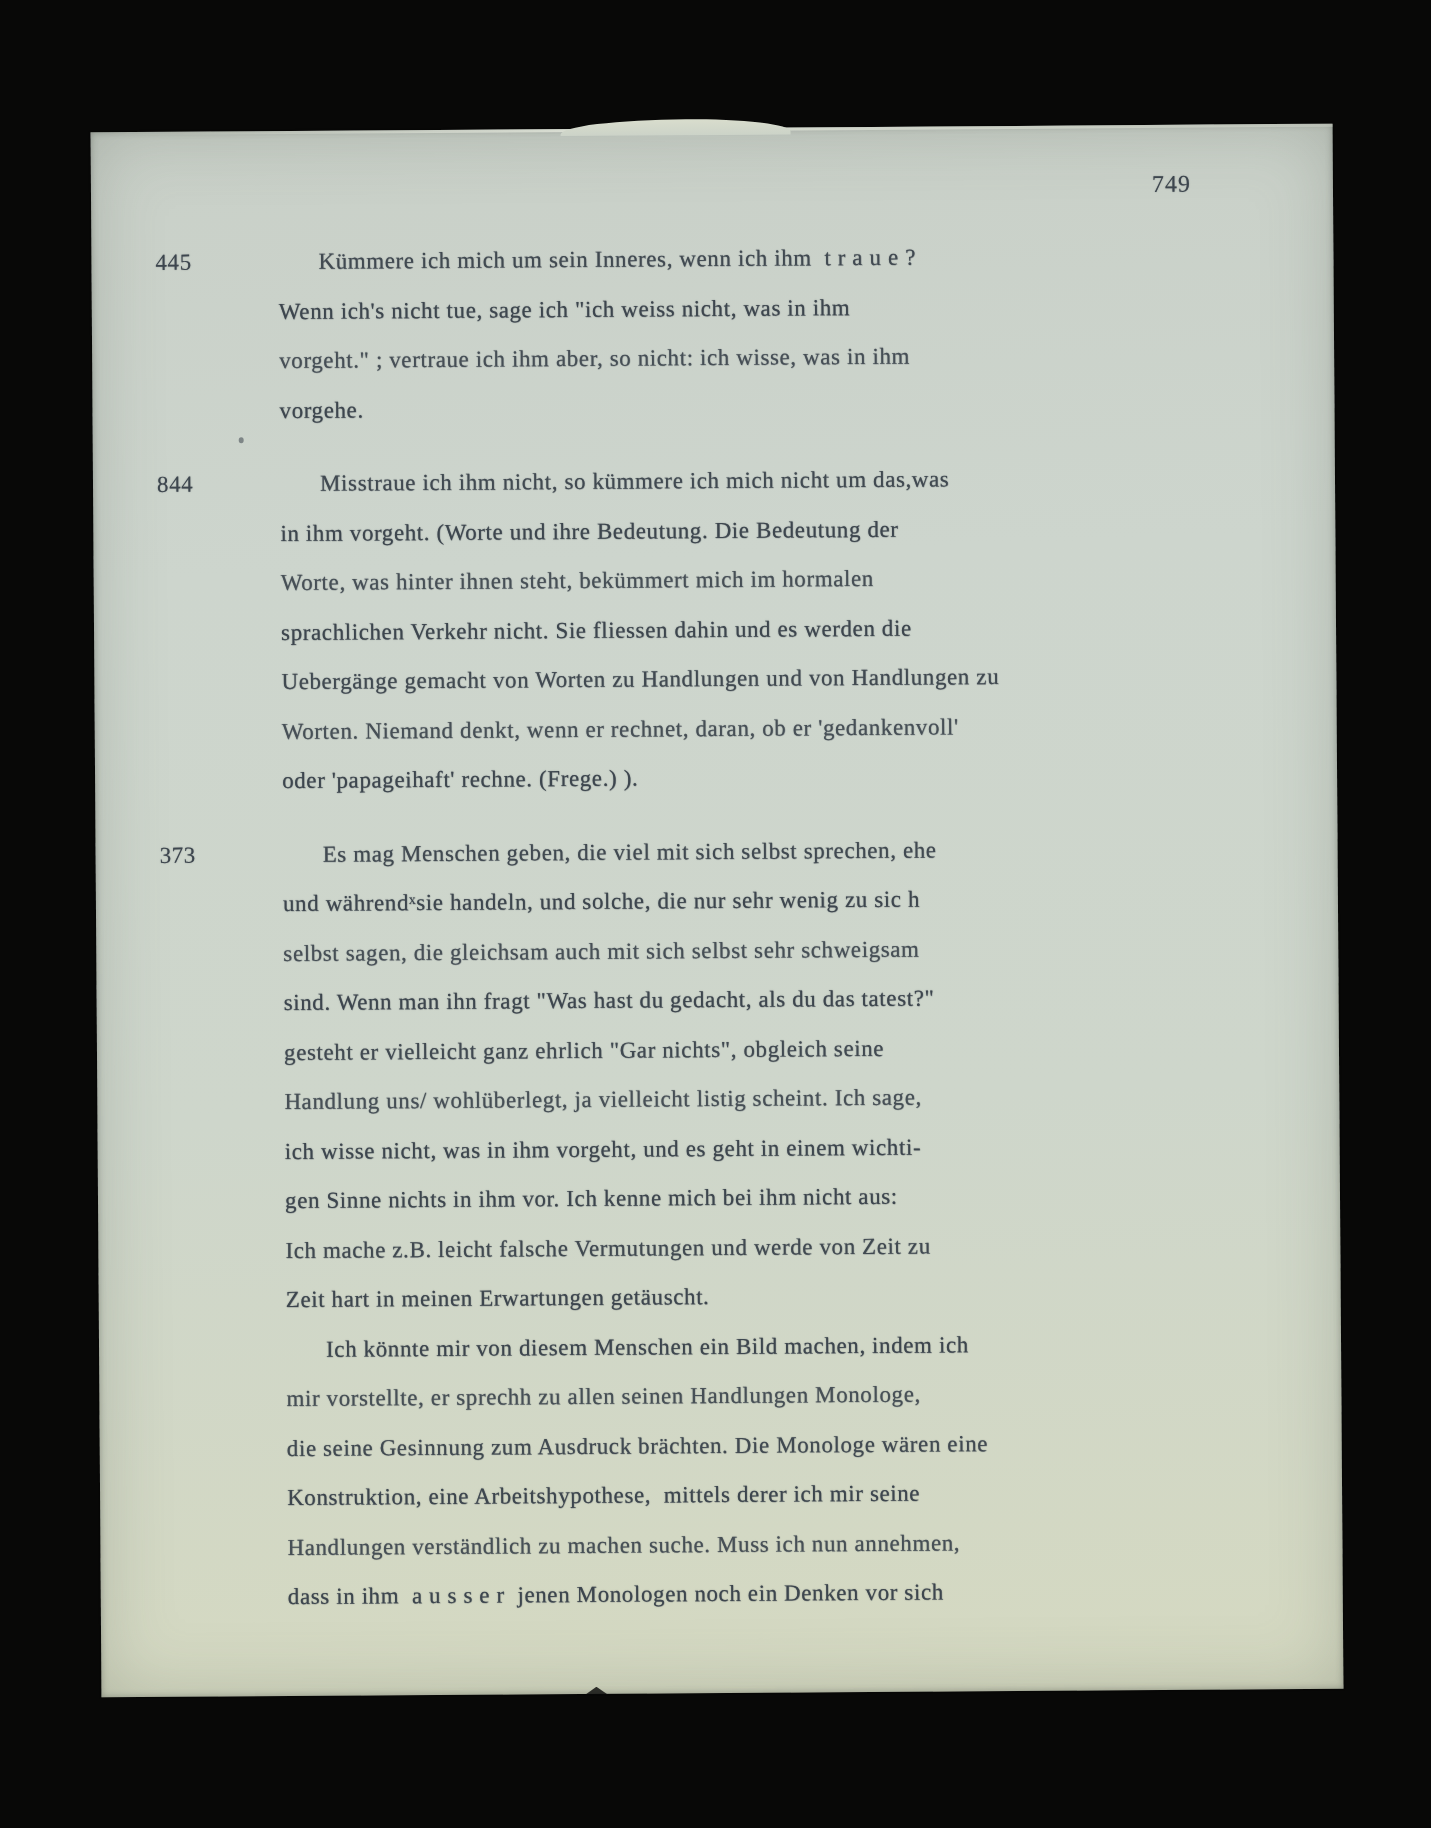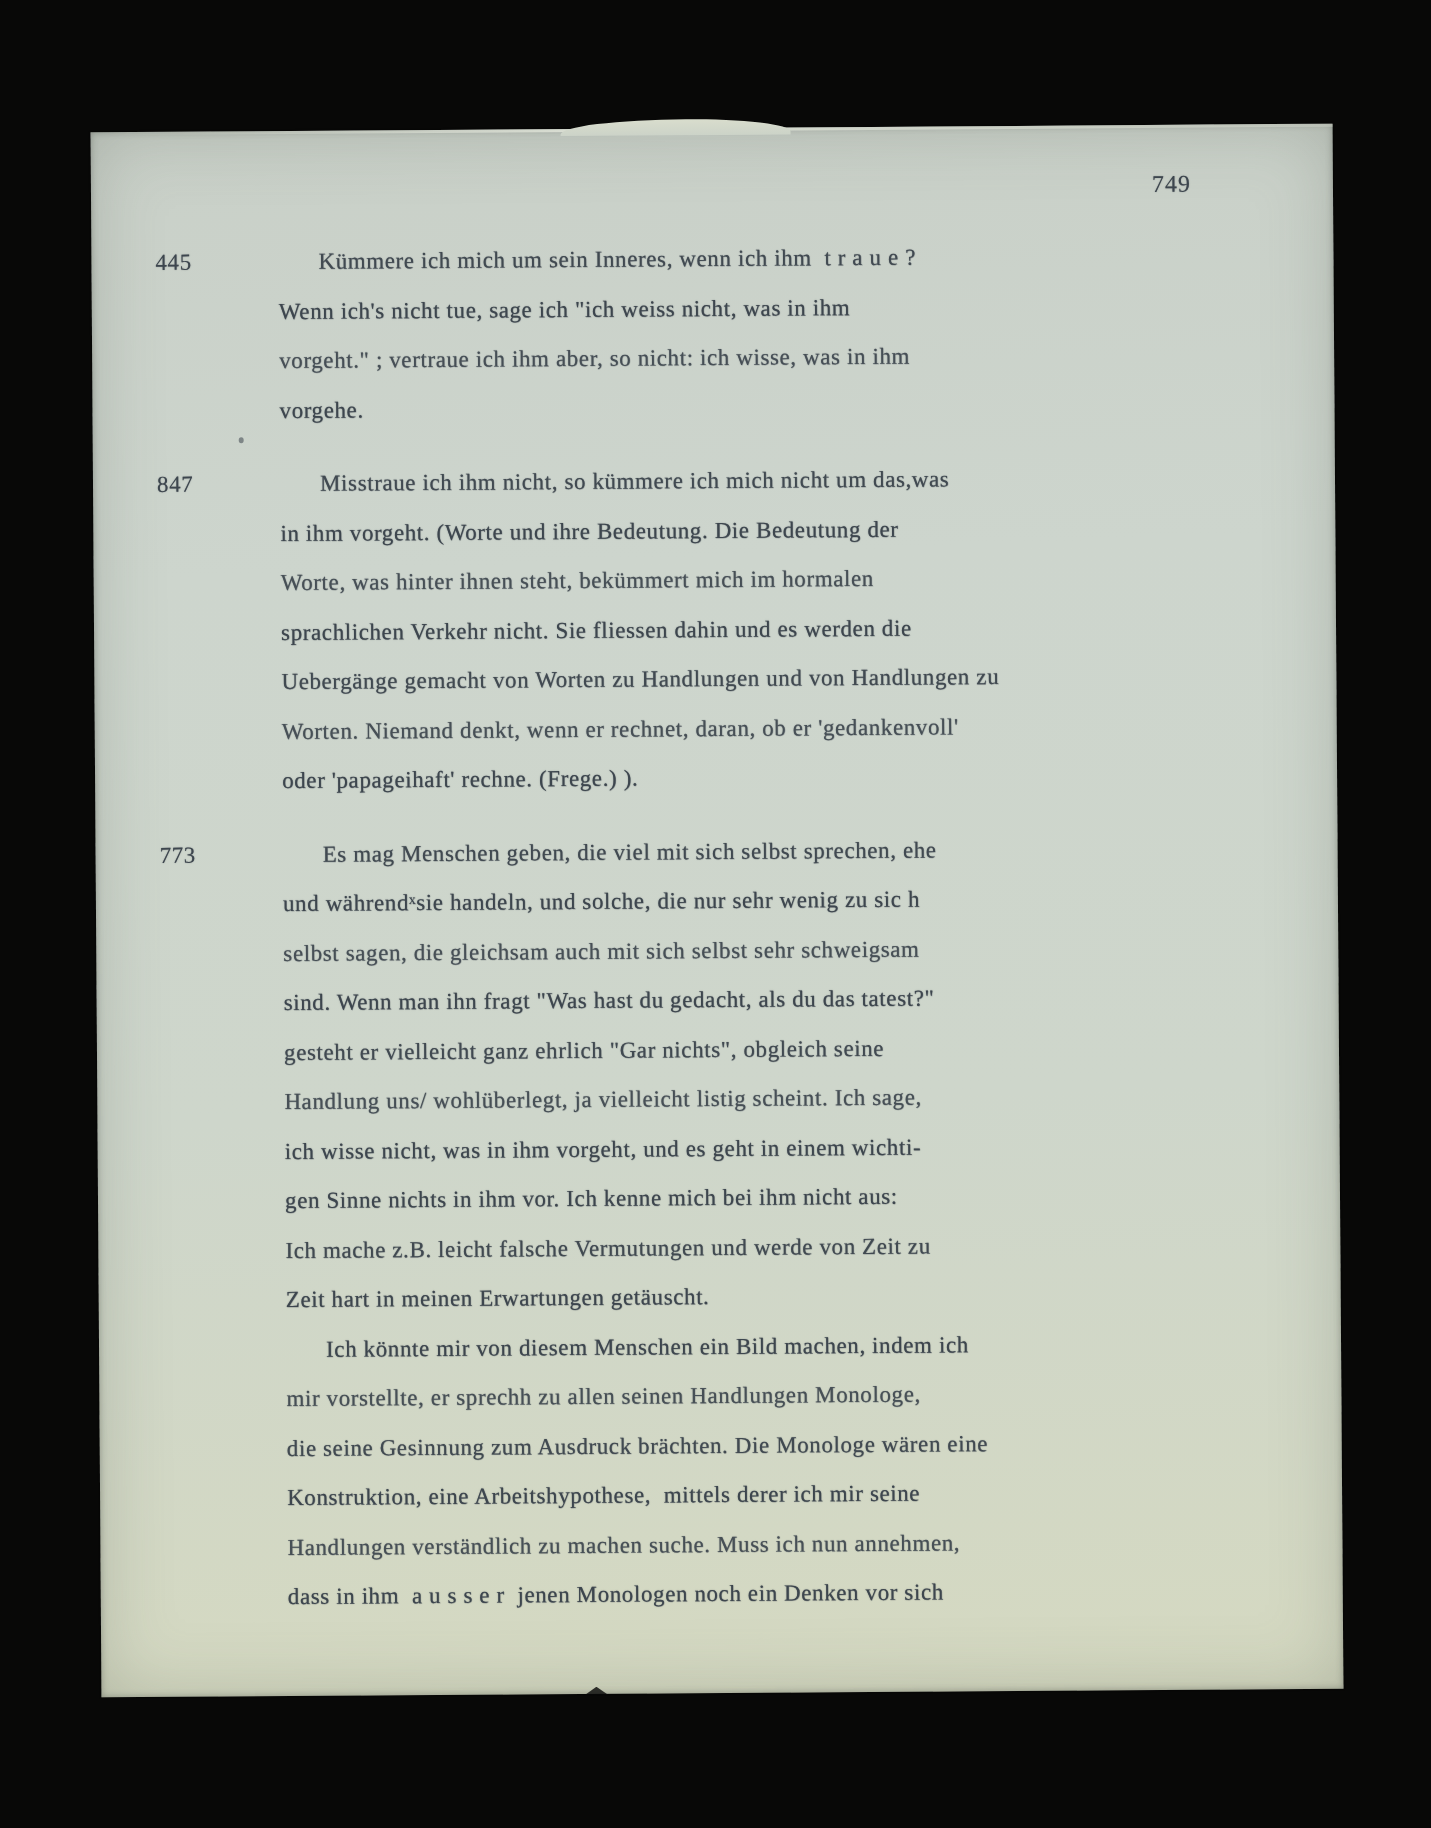--- a/index.html
+++ b/index.html
@@ -105,33 +105,33 @@
         <div class="section">
           <div class="section-number">445</div>
           <div class="section-lines">
             <div class="line indent">Kümmere ich mich um sein Inneres, wenn ich ihm  t r a u e ?</div>
             <div class="line">Wenn ich's nicht tue, sage ich "ich weiss nicht, was in ihm</div>
             <div class="line">vorgeht." ; vertraue ich ihm aber, so nicht: ich wisse, was in ihm</div>
             <div class="line">vorgehe.</div>
           </div>
         </div>
         <div class="section">
-          <div class="section-number">847</div>
+          <div class="section-number">844</div>
           <div class="section-lines">
             <div class="line indent">Misstraue ich ihm nicht, so kümmere ich mich nicht um das,was</div>
             <div class="line">in ihm vorgeht. (Worte und ihre Bedeutung. Die Bedeutung der</div>
             <div class="line">Worte, was hinter ihnen steht, bekümmert mich im hormalen</div>
             <div class="line">sprachlichen Verkehr nicht. Sie fliessen dahin und es werden die</div>
             <div class="line">Uebergänge gemacht von Worten zu Handlungen und von Handlungen zu</div>
             <div class="line">Worten. Niemand denkt, wenn er rechnet, daran, ob er 'gedankenvoll'</div>
             <div class="line">oder 'papageihaft' rechne. (Frege.) ).</div>
           </div>
         </div>
         <div class="section">
-          <div class="section-number">773</div>
+          <div class="section-number">373</div>
           <div class="section-lines">
             <div class="line indent">Es mag Menschen geben, die viel mit sich selbst sprechen, ehe</div>
             <div class="line">und währendˣsie handeln, und solche, die nur sehr wenig zu sic h</div>
             <div class="line">selbst sagen, die gleichsam auch mit sich selbst sehr schweigsam</div>
             <div class="line">sind. Wenn man ihn fragt "Was hast du gedacht, als du das tatest?"</div>
             <div class="line">gesteht er vielleicht ganz ehrlich "Gar nichts", obgleich seine</div>
             <div class="line">Handlung uns/ wohlüberlegt, ja vielleicht listig scheint. Ich sage,</div>
             <div class="line">ich wisse nicht, was in ihm vorgeht, und es geht in einem wichti-</div>
             <div class="line">gen Sinne nichts in ihm vor. Ich kenne mich bei ihm nicht aus:</div>
             <div class="line">Ich mache z.B. leicht falsche Vermutungen und werde von Zeit zu</div>

